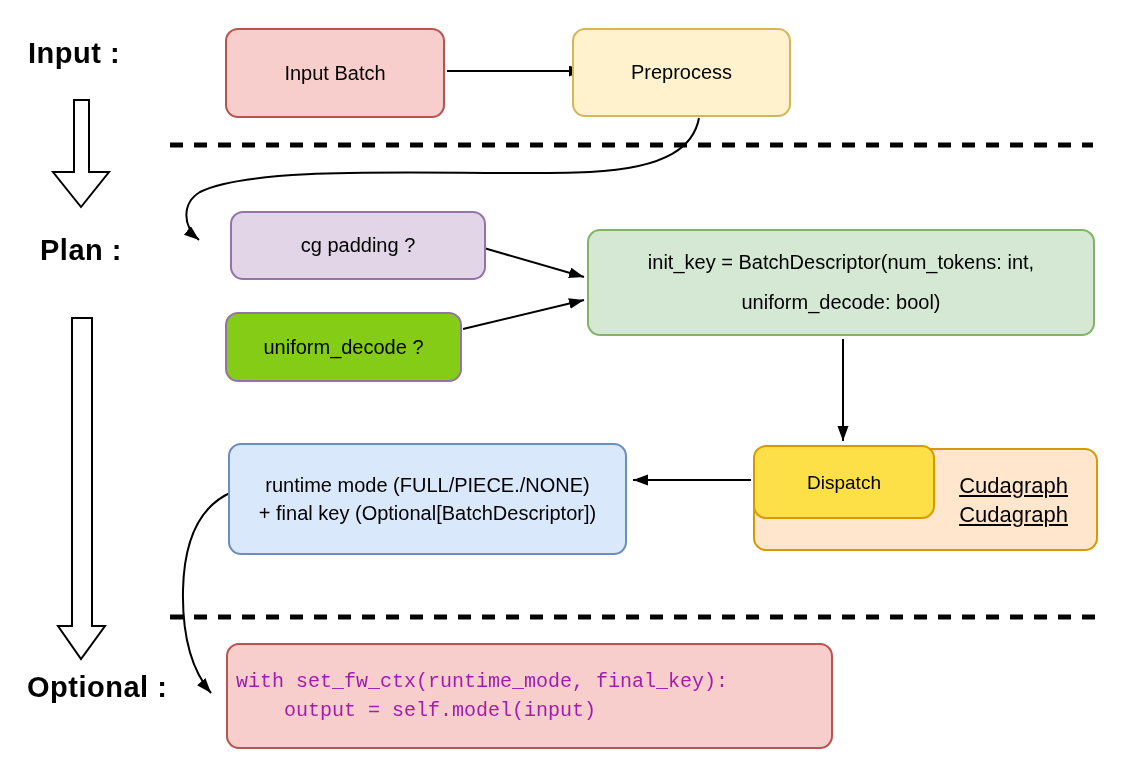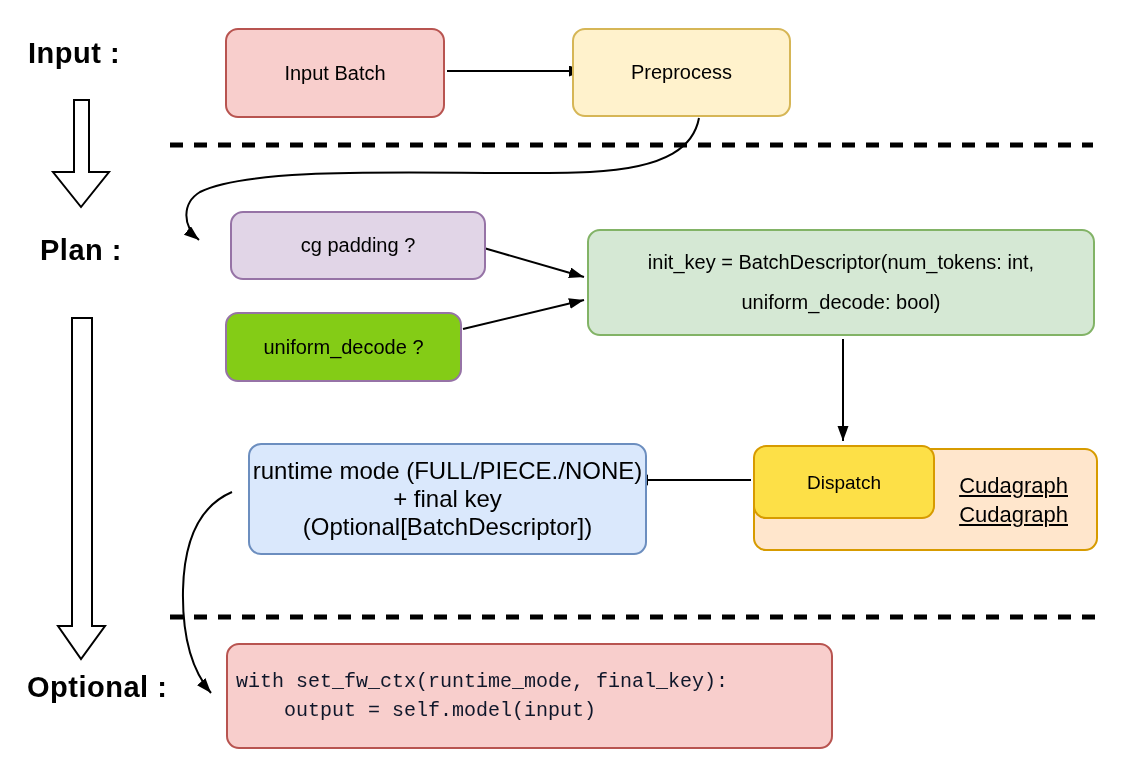--- a/index.html
+++ b/index.html
@@ -11,24 +11,24 @@
         display:flex;flex-direction:column;align-items:center;justify-content:center;
         text-align:center;font-size:20px;line-height:27px;}
   .node-input-batch {left:225px;top:28px; width:220px;height:90px;background:#f8cecc;border-color:#b85450;}
   .node-preprocess  {left:572px;top:28px; width:219px;height:89px;background:#fff2cc;border-color:#d6b656;}
   .node-cg-padding  {left:230px;top:211px;width:256px;height:69px;background:#e1d5e7;border-color:#9673a6;}
   .node-uniform     {left:225px;top:300px;width:237px;height:70px;background:#84cc16;border-color:#9673a6;margin-top:12px;}
   .node-init-key    {left:587px;top:229px;width:508px;height:107px;background:#d5e8d4;border-color:#82b366;gap:13px;}
   .node-cudagraph   {left:753px;top:448px;width:345px;height:103px;background:#ffe6cc;border-color:#d79b00;
                      justify-content:center;align-items:flex-end;padding-right:28px;font-size:22px;line-height:29px;text-decoration:underline;}
   .node-dispatch    {left:753px;top:445px;width:182px;height:74px;background:#fde047;border-color:#d79b00;font-size:19px;}
-  .node-runtime     {left:228px;top:443px;width:399px;height:112px;background:#dae8fc;border-color:#6c8ebf;font-size:24px;line-height:28px;margin-left:20px;}
+  .node-runtime     {left:228px;top:443px;width:399px;height:112px;background:#dae8fc;border-color:#6c8ebf;font-size:20px;line-height:28px;}
   .node-exec-code   {left:226px;top:643px;width:607px;height:106px;background:#f8cecc;border-color:#b85450;
                      align-items:flex-start;justify-content:center;padding-left:8px;
-                     font-family:"Liberation Mono","DejaVu Sans Mono",monospace;font-size:20px;line-height:29px;color:#0f172a;}
+                     font-family:"Liberation Mono","DejaVu Sans Mono",monospace;font-size:20px;line-height:29px;color:#a21caf;}
   .code-line{white-space:pre;}
 </style>
 </head>
 <body>
 
 <div class="canvas">
 
   <svg class="connectors" viewBox="0 0 1142 770">
     <defs>
       <marker id="ah" markerUnits="userSpaceOnUse" markerWidth="16" markerHeight="12" refX="15" refY="5.5" orient="auto">

